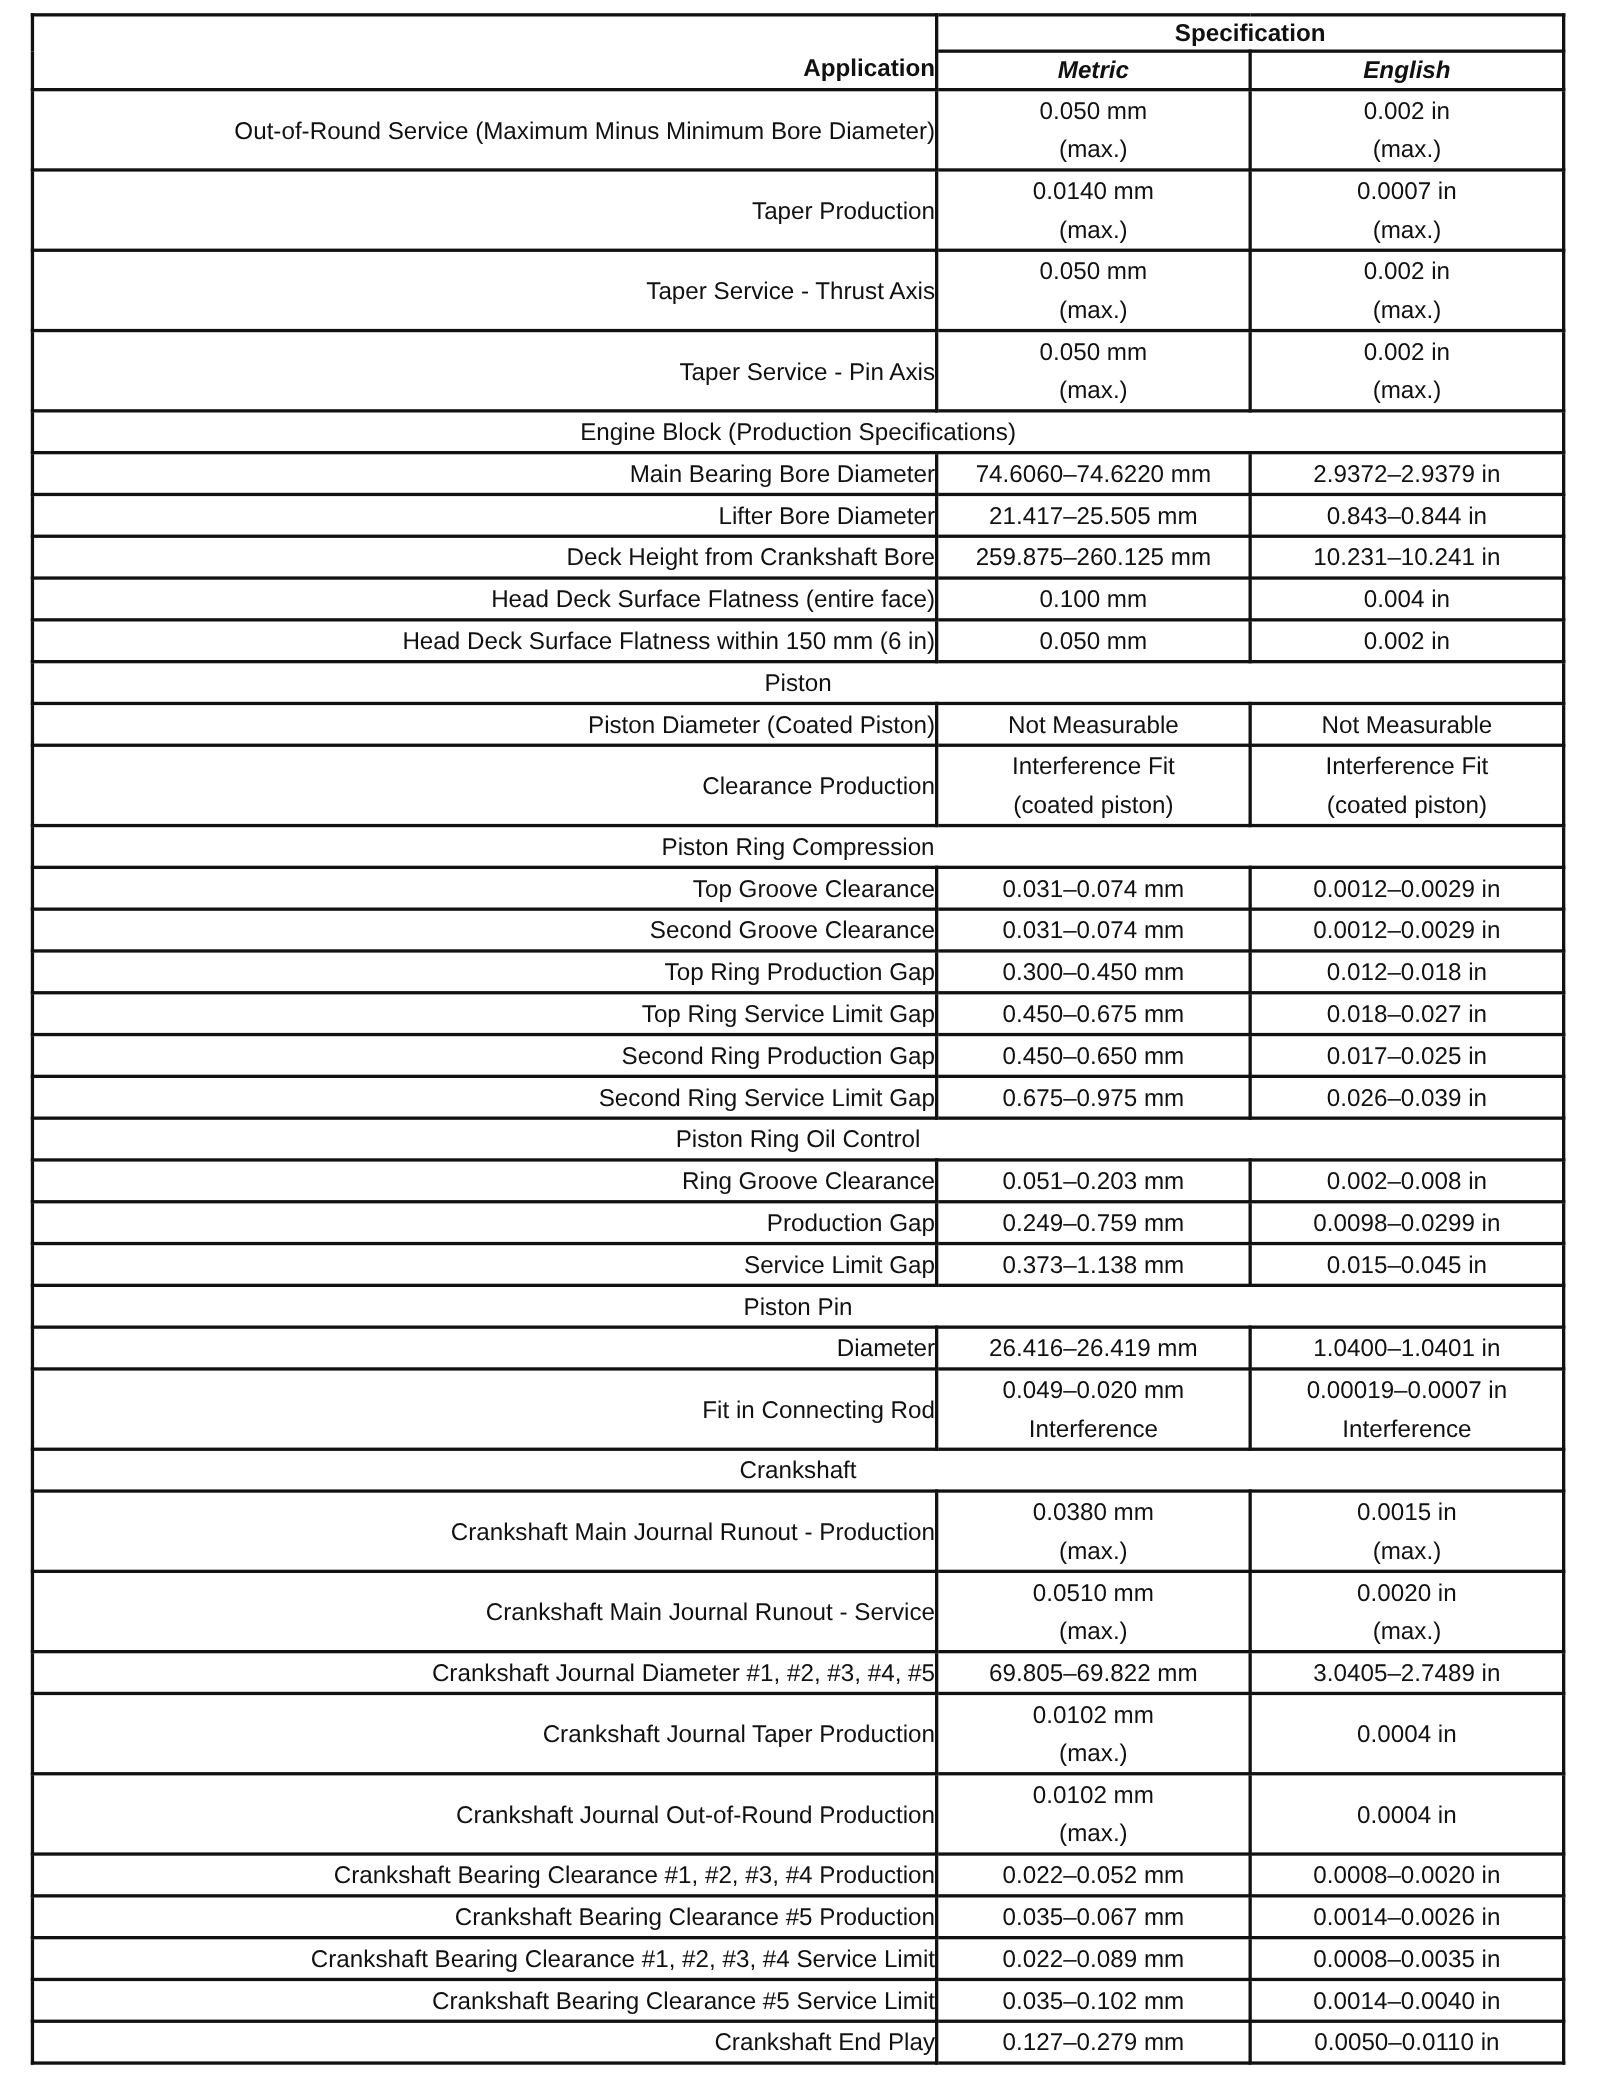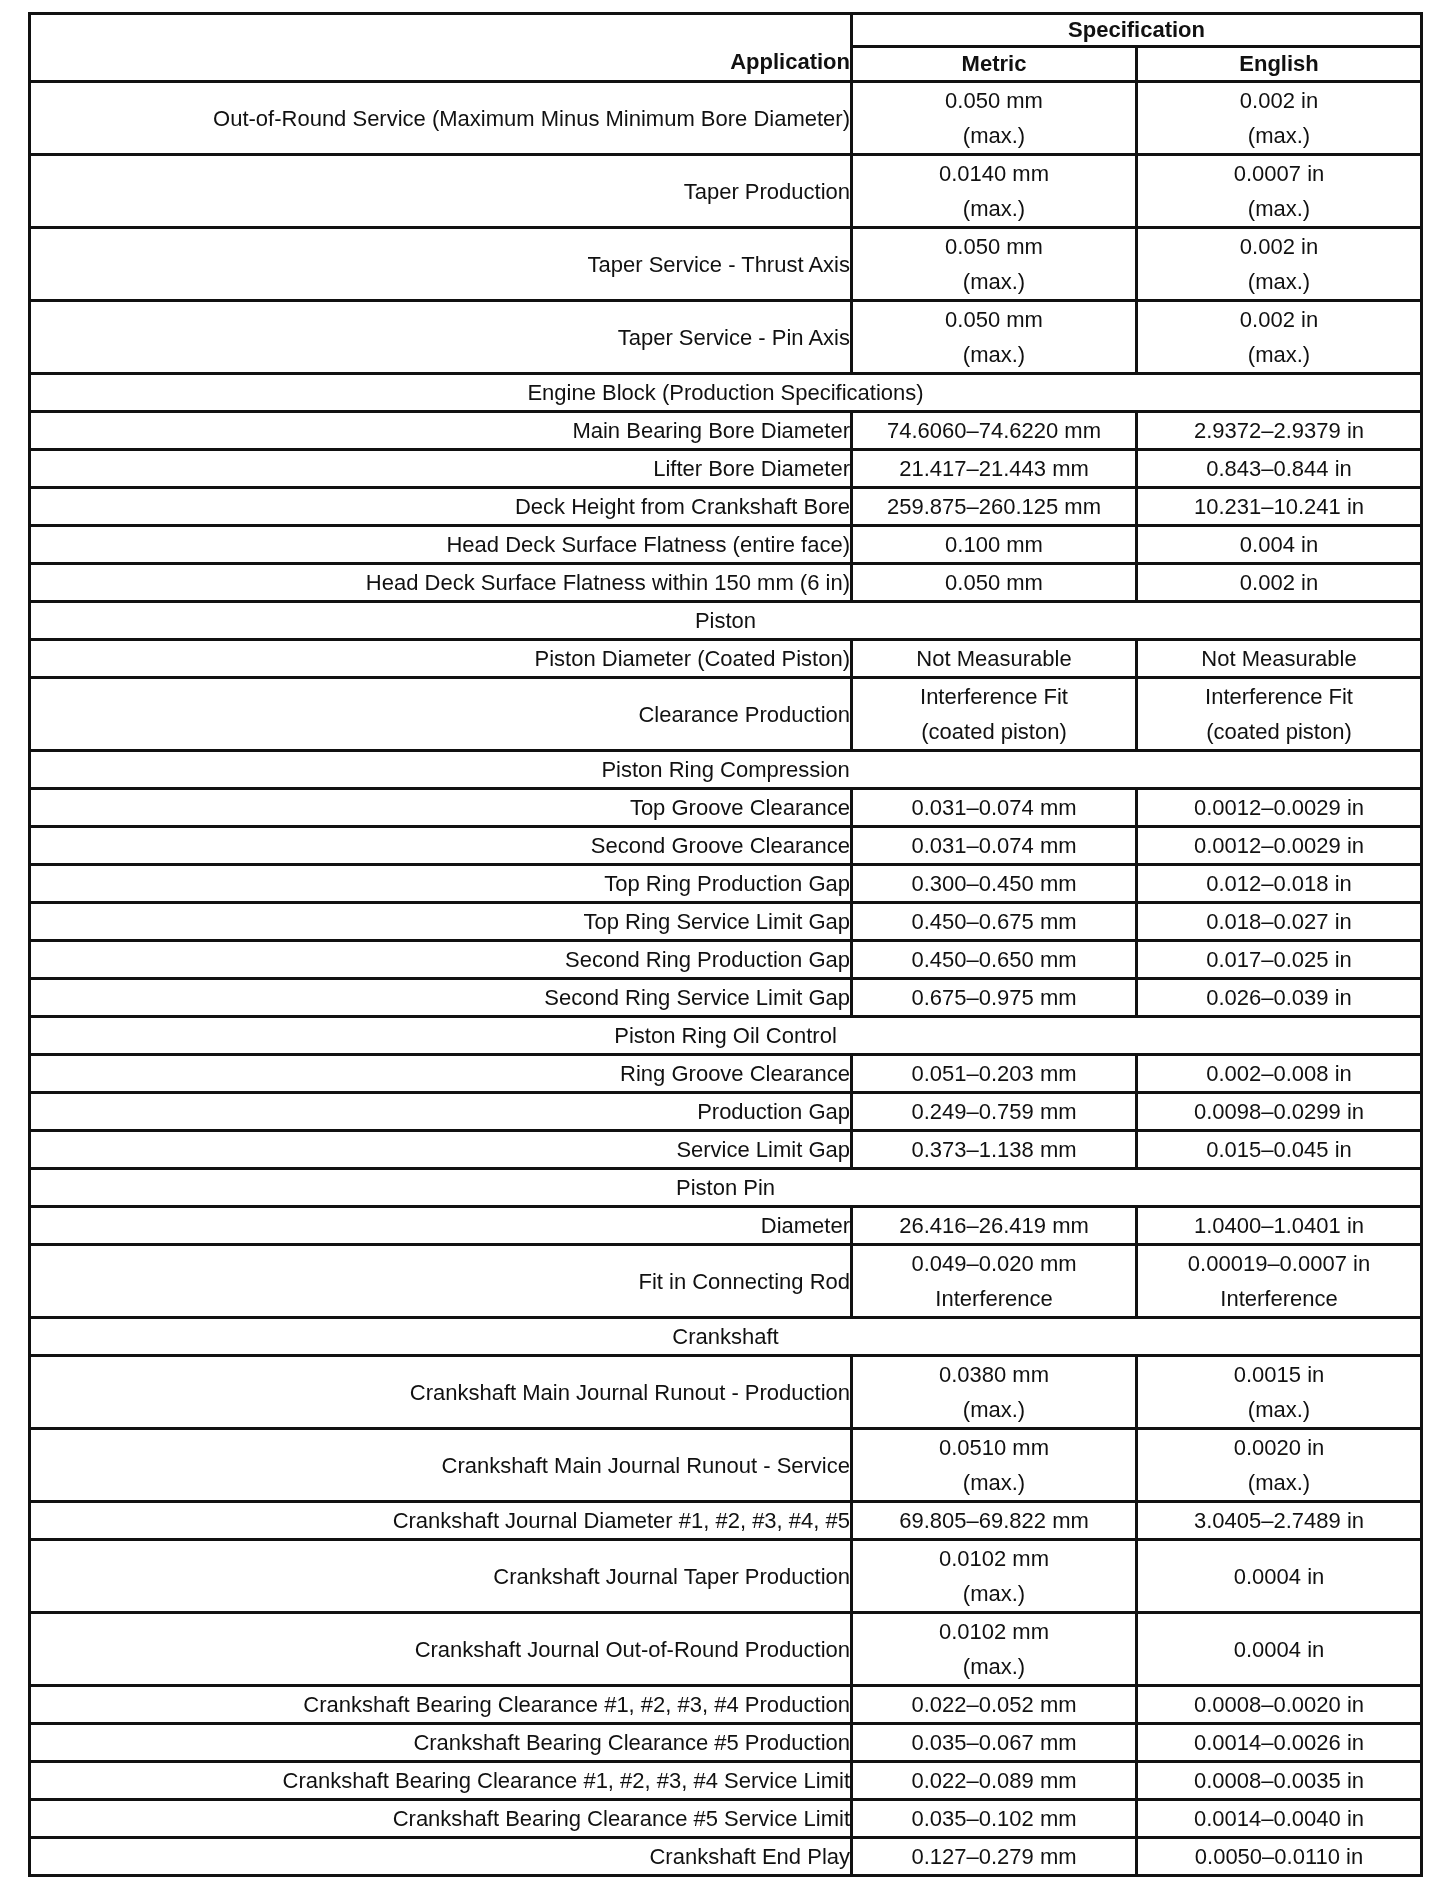--- a/index.html
+++ b/index.html
@@ -15,21 +15,21 @@
   #spec-table td, #spec-table th {
     border: 3px solid #111;
     padding: 0;
     vertical-align: middle;
   }
   col.c-app { width: 822px; }
   col.c-met { width: 285px; }
   col.c-eng { width: 285px; }
   th { font-weight: bold; text-align: center; }
   .hdr-spec { height: 30px; line-height: 30px; text-align: center; }
-  .hdr-sub { height: 32px; line-height: 32px; }
+  .hdr-sub { height: 32px; line-height: 32px; font-style: italic; }
   .hdr-app { vertical-align: bottom !important; line-height: 36px; padding-bottom: 0; text-align: right; }
   td.app { text-align: right; padding-left: 38px; }
   td.app.top { vertical-align: top; }
   td.val { text-align: center; }
   td.section { padding-left: 14px; text-align: center; }
   tr.r1 td { height: 34px; }
   tr.r2 td { height: 68px; }
   .line { display: block; }
 </style>
 </head>
@@ -104,21 +104,21 @@
         <td class="val">
           <span class="line">74.6060–74.6220 mm</span>
         </td>
         <td class="val">
           <span class="line">2.9372–2.9379 in</span>
         </td>
       </tr>
       <tr class="r1">
         <td class="app">Lifter Bore Diameter</td>
         <td class="val">
-          <span class="line">21.417–21.443 mm</span>
+          <span class="line">21.417–25.505 mm</span>
         </td>
         <td class="val">
           <span class="line">0.843–0.844 in</span>
         </td>
       </tr>
       <tr class="r1">
         <td class="app">Deck Height from Crankshaft Bore</td>
         <td class="val">
           <span class="line">259.875–260.125 mm</span>
         </td>

